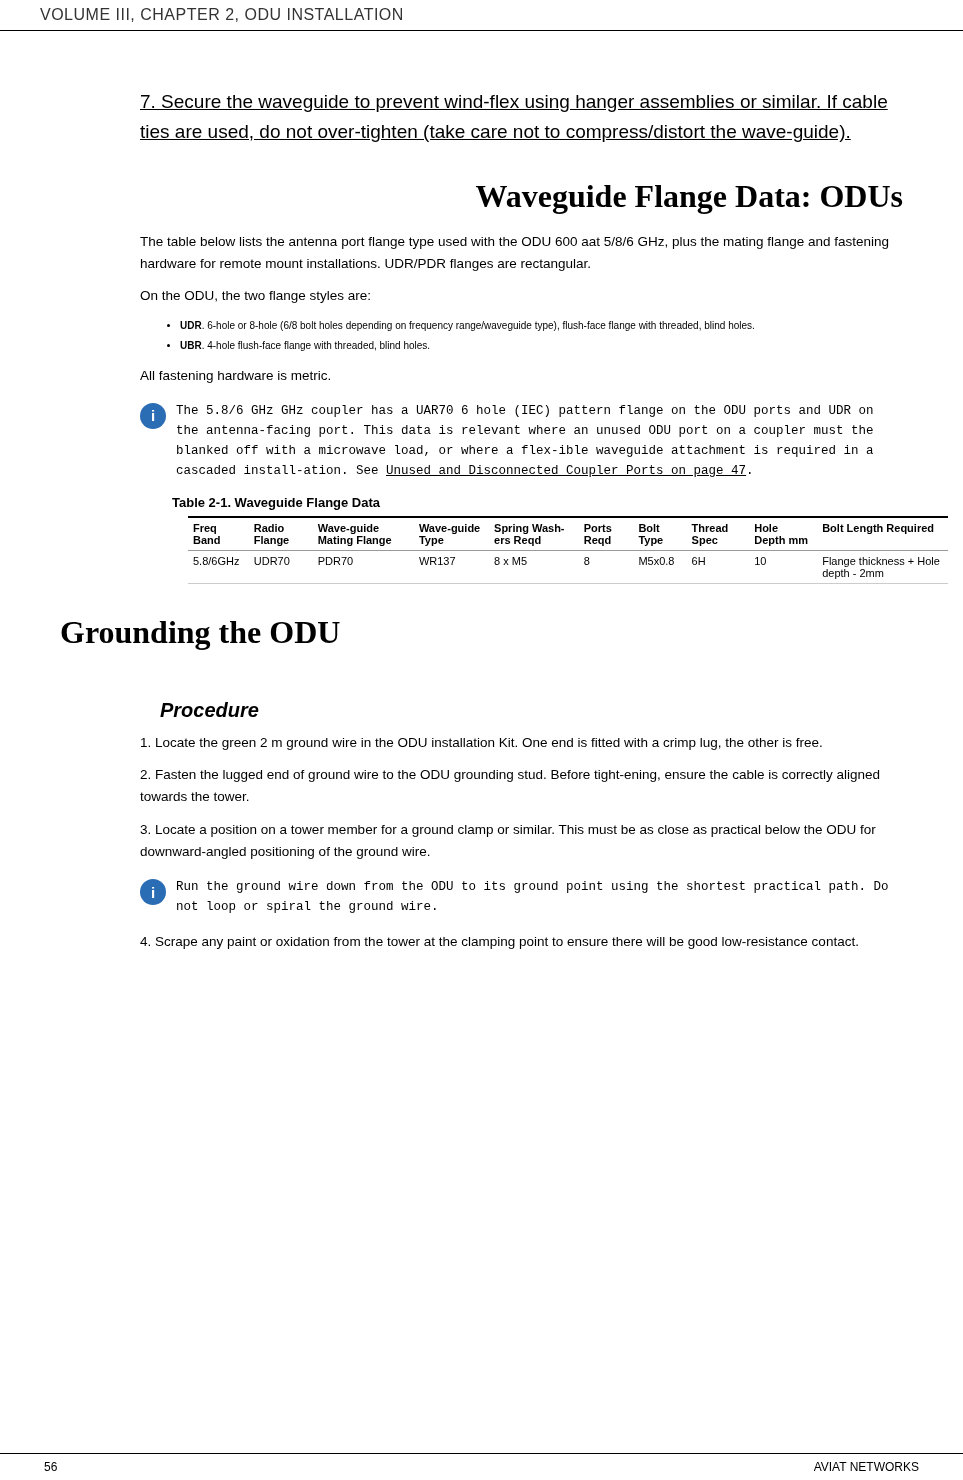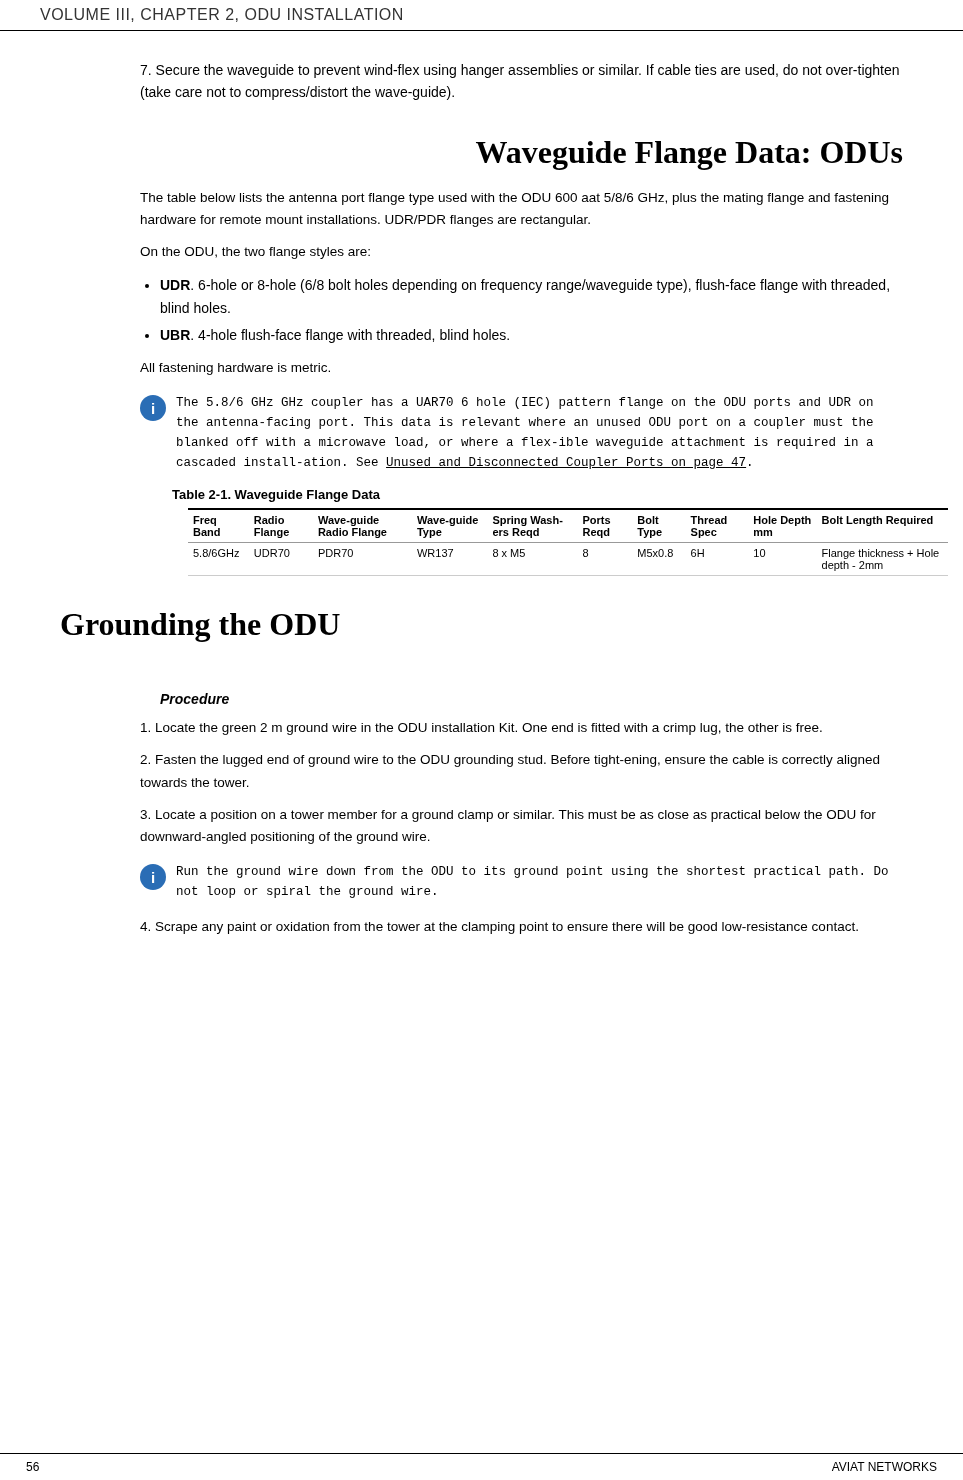--- a/index.html
+++ b/index.html
@@ -17,24 +17,25 @@
       padding: 6px 40px;
       font-size: 16px;
       letter-spacing: 0.5px;
       color: #333;
       text-transform: uppercase;
     }
     .page-content {
       padding: 20px 60px 60px 60px;
     }
     .intro-paragraph {
-      margin: 8px 0 30px 80px;
-      font-size: 14px;
+      margin: 36px 0 30px 80px;
+      font-size: 19px;
       line-height: 1.6;
       max-width: 760px;
+      text-decoration: underline;
     }
     h1.section-title {
       font-size: 32px;
       font-weight: bold;
       font-family: Georgia, serif;
       margin-bottom: 16px;
       margin-top: 10px;
       text-align: right;
     }
     .section-body {
@@ -43,24 +44,25 @@
     }
     .section-body p {
       font-size: 13.5px;
       line-height: 1.65;
       margin-bottom: 10px;
     }
     .bullet-list {
       margin: 6px 0 10px 20px;
     }
     .bullet-list li {
-      font-size: 14px;
+      font-size: 10px;
       line-height: 1.65;
       margin-bottom: 4px;
       list-style: disc;
+      margin-left: 20px;
     }
     .bullet-list li b {
       font-weight: bold;
     }
     .info-box {
       display: flex;
       align-items: flex-start;
       gap: 10px;
       margin: 14px 0 14px 0;
     }
@@ -123,36 +125,36 @@
       border-top: 1px solid #999;
     }
     h1.section-title-2 {
       font-size: 32px;
       font-weight: bold;
       font-family: Liberation Serif, serif;
       margin-bottom: 16px;
       margin-top: 30px;
     }
     .procedure-heading {
-      font-size: 14px;
+      font-size: 20px;
       font-weight: bold;
       font-style: italic;
       margin-bottom: 10px;
       padding-left: 20px;
       margin-top: 48px;
     }
     .bottom-bar {
       position: absolute;
       bottom: 0;
       left: 0;
       right: 0;
       border-top: 1px solid #000;
       display: flex;
       justify-content: space-between;
-      padding: 6px 26px;
+      padding: 6px 44px;
       font-size: 12px;
     }
   </style>
 </head>
 <body>
 
 <div class="top-bar">
   <span>VOLUME III, CHAPTER 2, ODU INSTALLATION</span>
 </div>
 
@@ -188,21 +190,21 @@
       </div>
     </div>
 
     <div class="table-caption">Table 2-1. Waveguide Flange Data</div>
 
     <table class="data-table">
       <thead>
         <tr>
           <th>Freq Band</th>
           <th>Radio Flange</th>
-          <th>Wave-guide Radio Flange</th>
+          <th>Wave-guide Mating Flange</th>
           <th>Wave-guide Type</th>
           <th>Spring Wash-ers Reqd</th>
           <th>Ports Reqd</th>
           <th>Bolt Type</th>
           <th>Thread Spec</th>
           <th>Hole Depth mm</th>
           <th>Bolt Length Required</th>
         </tr>
       </thead>
       <tbody>

